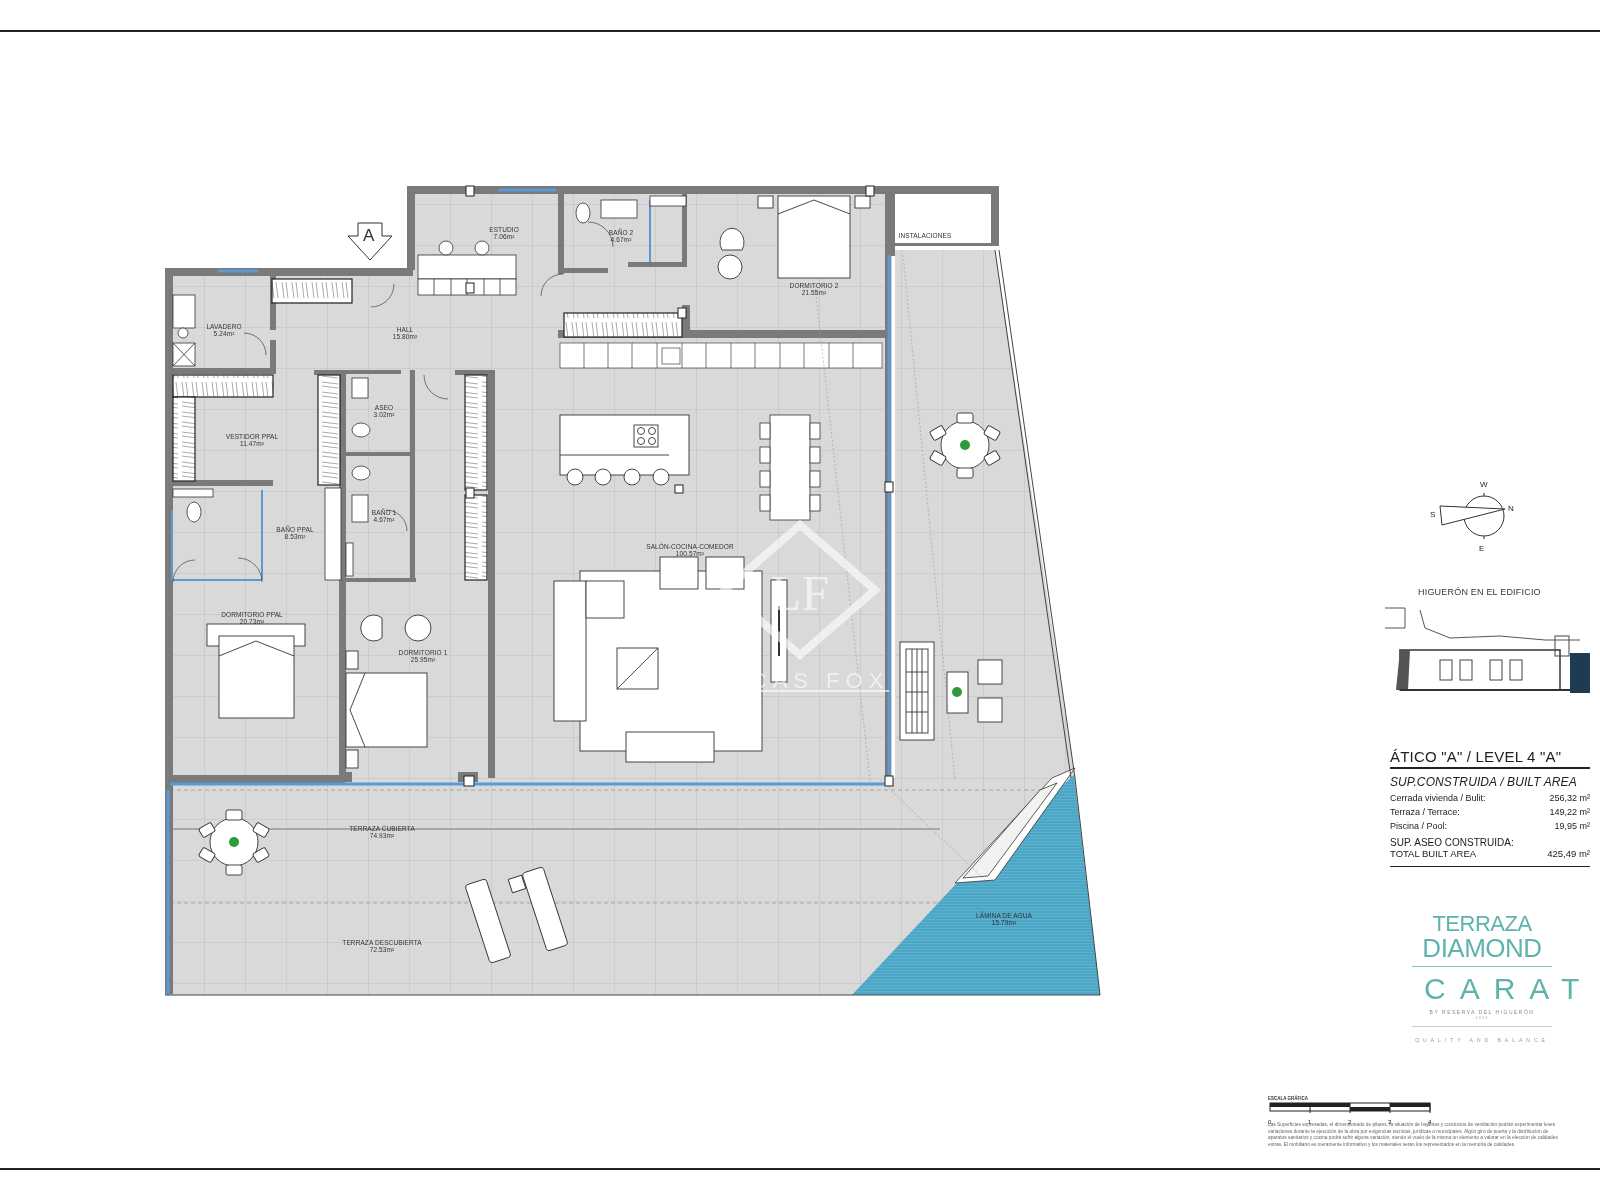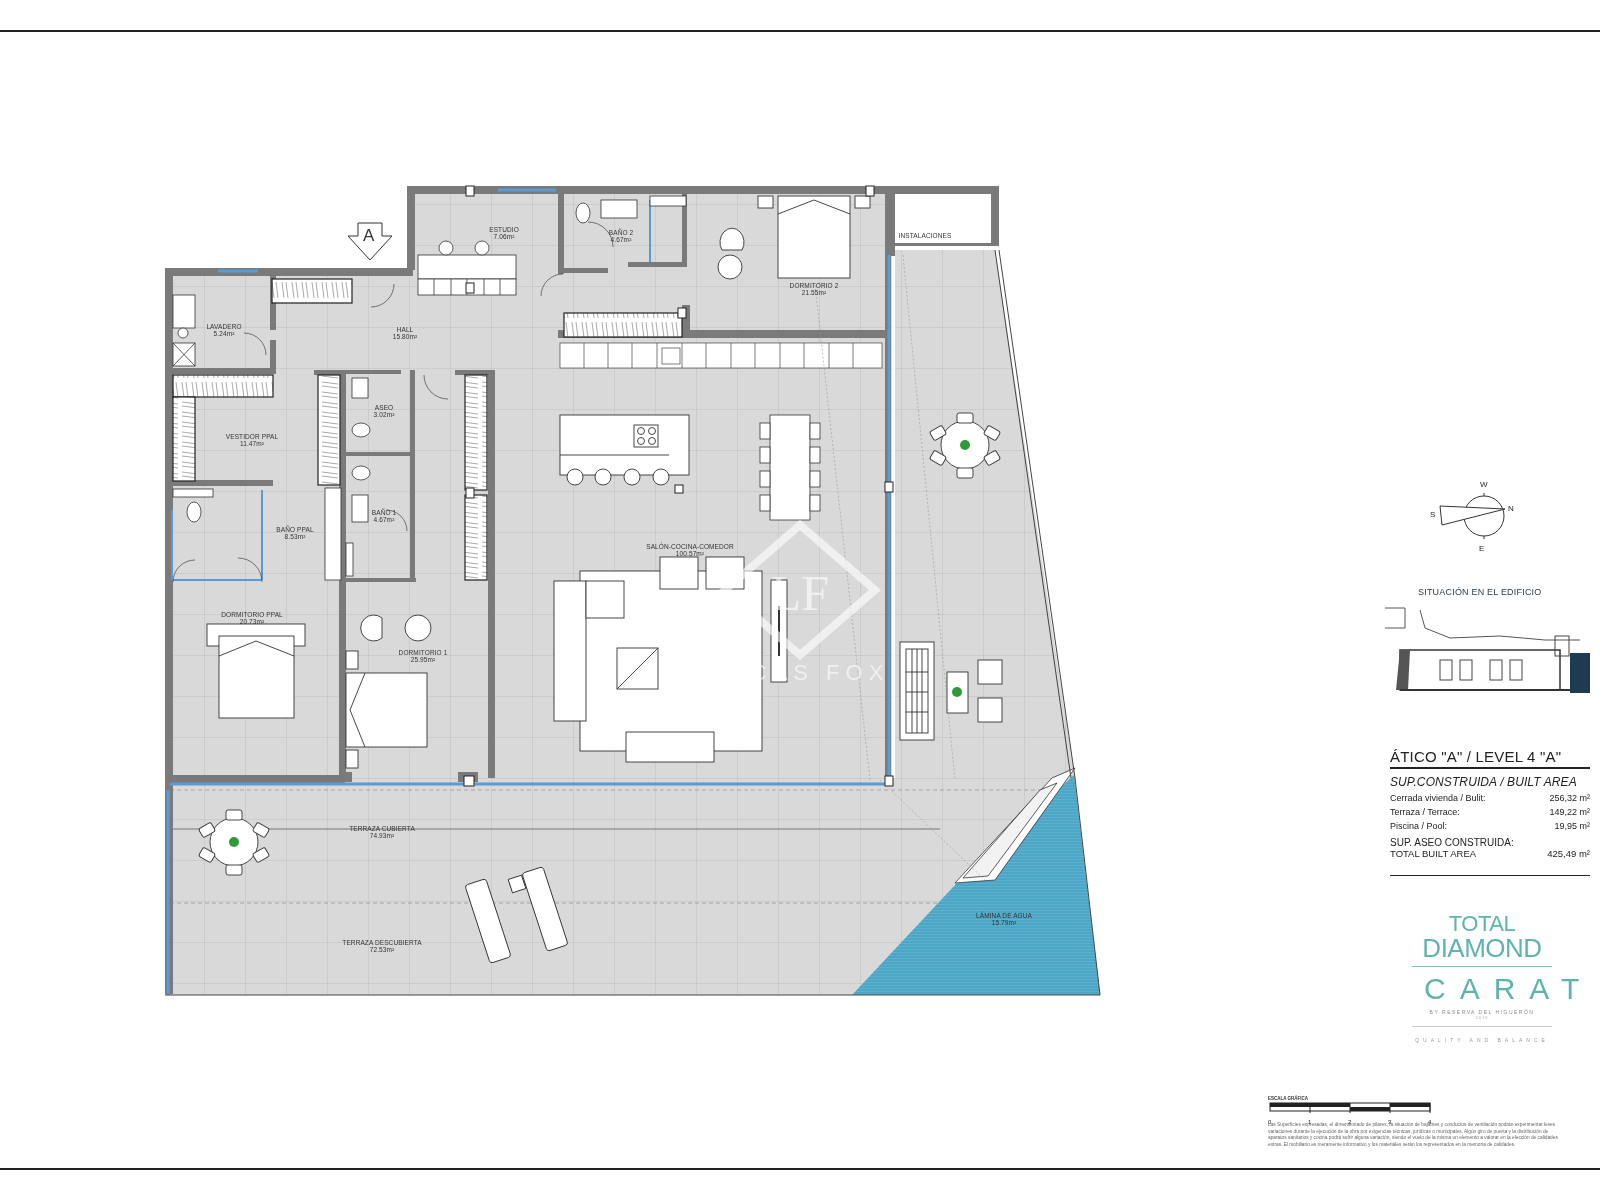--- a/index.html
+++ b/index.html
@@ -10,21 +10,21 @@
   .room-label { position:absolute; font-size:6.5px; text-align:center; line-height:1.15; color:#333; white-space:nowrap; transform:translateX(-50%); letter-spacing:0.1px; }
   .marker-A { position:absolute; left:346px; top:222px; width:48px; height:40px; }
   .compass { position:absolute; left:1410px; top:478px; width:130px; height:80px; }
   .situacion-title { position:absolute; left:1418px; top:587px; font-size:9px; color:#2a3b4a; letter-spacing:0.2px; }
   .situacion { position:absolute; left:1380px; top:598px; width:210px; height:100px; }
   .area-block { position:absolute; left:1390px; top:748px; width:200px; }
   .area-title { font-size:15px; color:#222; padding-bottom:2px; border-bottom:2px solid #222; letter-spacing:0.2px; }
   .area-sub { font-size:12px; margin-top:6px; letter-spacing:0.1px;font-style:italic; }
   .area-row { display:flex; justify-content:space-between; font-size:9px; margin-top:4px;align-items:flex-end; }
   .area-total-label { font-size:10px; margin-top:6px; }
-  .area-total { display:flex; justify-content:space-between; font-size:9.5px; border-bottom:1px solid #222; padding-bottom:16px; }
+  .area-total { display:flex; justify-content:space-between; font-size:9.5px; border-bottom:1px solid #222; padding-bottom:7px; }
   .brand { position:absolute; left:1412px; top:912px; width:140px; text-align:center; color:#5fb3ad; }
   .brand .l1 { font-size:22px; letter-spacing:-0.5px; line-height:24px; }
   .brand .l2 { font-size:26px; letter-spacing:-0.5px; line-height:24px; }
   .brand .rule { height:1px; background:#7cc6c0; margin:6px 0 6px 0; }
   .brand .carat { font-size:30px; letter-spacing:14px; font-weight:300; line-height:32px; padding-left:12px; }
   .brand .small { font-size:5px; letter-spacing:1.5px; color:#888; margin-top:4px; }
   .brand .small2 { font-size:4px; letter-spacing:1px; color:#aaa; }
   .brand .tag { font-size:5px; letter-spacing:4px; color:#999; margin-top:10px; }
   .scale { position:absolute; left:1268px; top:1096px; }
   .scale-title { font-size:4.5px; font-weight:bold; color:#333; }
@@ -401,21 +401,21 @@
     <polygon points="30,28 95,31 32,47" fill="#fff" stroke="#333" stroke-width="1"></polygon>
     <line x1="74" y1="15" x2="74" y2="18" stroke="#333"></line>
     <line x1="74" y1="58" x2="74" y2="61" stroke="#333"></line>
   </svg>
   <span style="position:absolute;left:70px;top:2px;font-size:8px;">W</span>
   <span style="position:absolute;left:98px;top:26px;font-size:8px;">N</span>
   <span style="position:absolute;left:20px;top:32px;font-size:8px;">S</span>
   <span style="position:absolute;left:69px;top:66px;font-size:8px;">E</span>
 </div>
 
-<div class="situacion-title">SITUACIÓN EN EL EDIFICIO</div>
+<div class="situacion-title">HIGUERÓN EN EL EDIFICIO</div>
 <div class="situacion">
   <svg width="210" height="100" viewBox="0 0 210 100">
     <polyline points="5,10 25,10 25,30 5,30" fill="none" stroke="#555" stroke-width="1"></polyline>
     <polyline points="40,12 45,30 70,40 120,38 165,42 200,42" fill="none" stroke="#555" stroke-width="1"></polyline>
     <rect x="20" y="52" width="160" height="40" fill="#fff" stroke="#333" stroke-width="1.5"></rect>
     <polygon points="20,52 30,52 28,92 16,92" fill="#555"></polygon>
     <rect x="60" y="62" width="12" height="20" fill="none" stroke="#444"></rect>
     <rect x="80" y="62" width="12" height="20" fill="none" stroke="#444"></rect>
     <rect x="110" y="62" width="12" height="20" fill="none" stroke="#444"></rect>
     <rect x="130" y="62" width="12" height="20" fill="none" stroke="#444"></rect>
@@ -441,21 +441,21 @@
       <span>19,95 m²</span>
     </div>
   <div class="area-total-label">SUP. ASEO CONSTRUIDA:</div>
   <div class="area-total">
       <span>TOTAL BUILT AREA</span>
       <span>425,49 m²</span>
     </div>
 </div>
 
 <div class="brand">
-  <div class="l1">TOTAL</div>
+  <div class="l1">TERRAZA</div>
   <div class="l2">DIAMOND</div>
   <div class="rule"></div>
   <div class="carat">CARAT</div>
   <div class="small">BY RESERVA DEL HIGUERÓN</div>
   <div class="small2">2019</div>
   <div class="rule" style="background:#ccc;"></div>
   <div class="tag">QUALITY AND BALANCE</div>
 </div>
 
 <div class="scale">
@@ -480,16 +480,16 @@
   </div>
 </div>
 
 <div class="legal">Las Superficies expresadas, el dimensionado de pilares, la situación de bajantes y conductos de ventilación podrán experimentar leves variaciones durante la ejecución de la obra por exigencias técnicas, jurídicas o municipales. Algún giro de puerta y la distribución de aparatos sanitarios y cocina podrá sufrir alguna variación, siendo el vuelo de la misma un elemento a valorar en la elección de calidades extras. El mobiliario es meramente informativo y los materiales serán los representados en la memoria de calidades.</div>
 
 <div class="watermark">
   <svg width="200" height="180" viewBox="0 0 200 180">
     <polygon points="100,5 175,70 100,135 25,70" fill="none" stroke="rgba(255,255,255,0.6)" stroke-width="8"></polygon>
     <text x="100" y="90" text-anchor="middle" font-size="50" fill="rgba(255,255,255,0.6)" font-family="Liberation Serif, serif">LF</text>
   </svg>
-  <div style="position:absolute;left:-20px;top:140px;width:240px;text-align:center;font-size:22px;letter-spacing:6px;color:rgba(255,255,255,0.6);">LUCAS FOX</div>
+  <div style="position:absolute;left:-20px;top:148px;width:240px;text-align:center;font-size:22px;letter-spacing:6px;color:rgba(255,255,255,0.6);text-decoration:underline;">LUCAS FOX</div>
 </div>
 
 <div class="bottomline"></div>
 
 </body></html>

